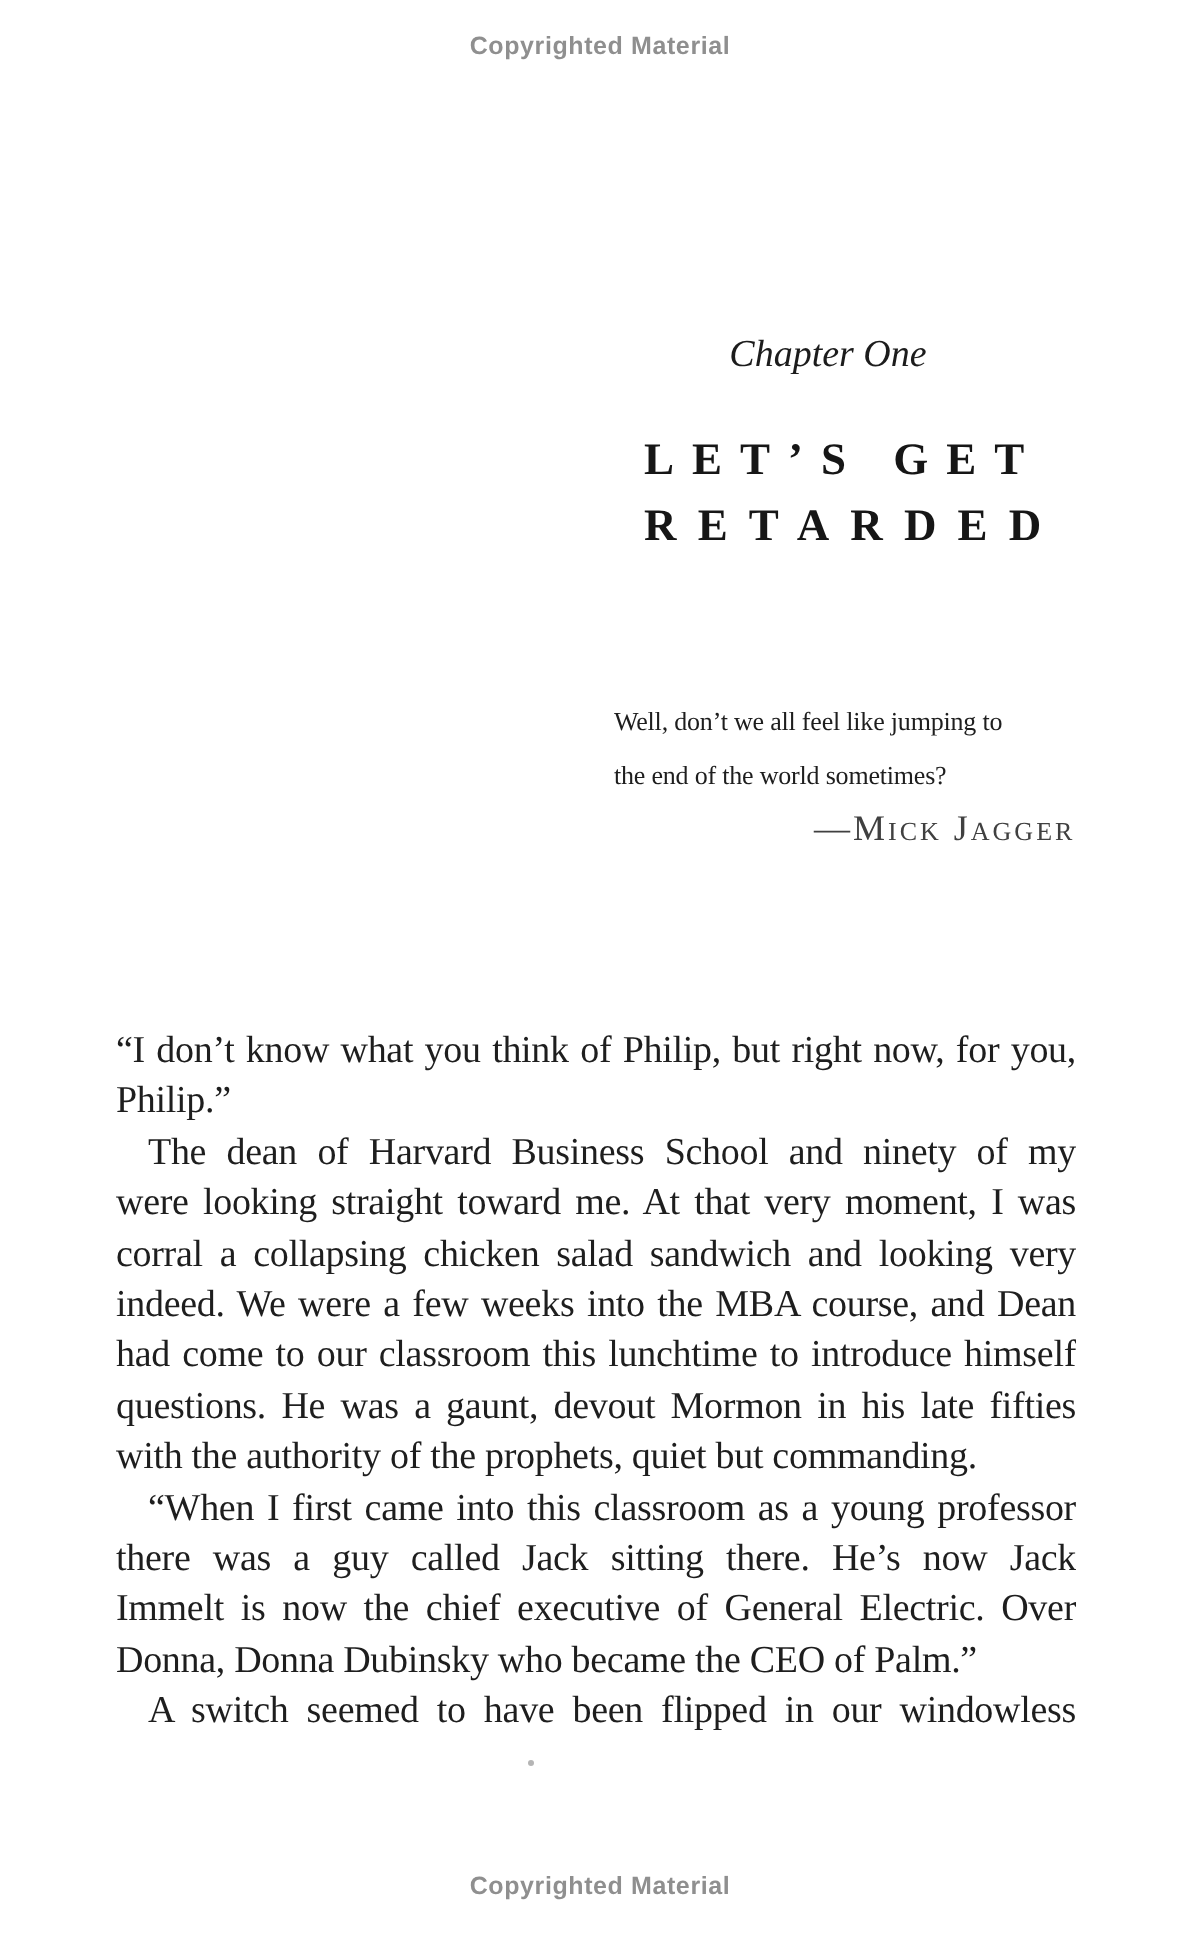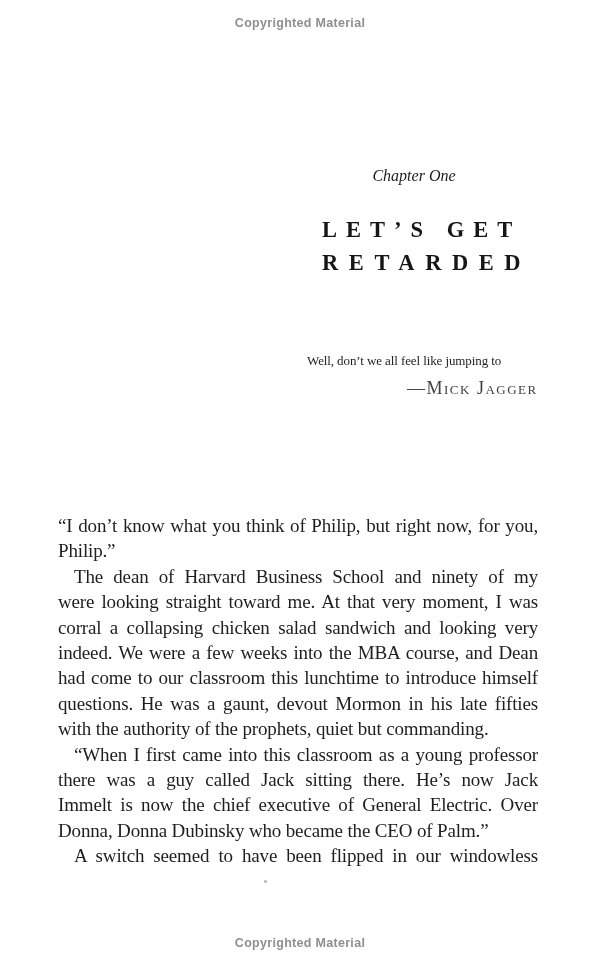--- a/index.html
+++ b/index.html
@@ -27,21 +27,21 @@
   .watermark.top { top: 16px; }
   .watermark.bottom { top: 936px; }
 
   .chapter-label {
     position: absolute;
     top: 168px;
     left: 322px;
     width: 184px;
     text-align: center;
     font-style: italic;
-    font-size: 16px;
+    font-size: 19px;
     line-height: 1;
     color: #1c1c1c;
   }
   .title-line {
     position: absolute;
     left: 322px;
     font-size: 22.5px;
     font-weight: 700;
     line-height: 1;
     color: #161616;
@@ -107,20 +107,21 @@
   <div class="watermark top">Copyrighted Material</div>
 
   <div class="chapter-label">Chapter One</div>
 
   <div class="title-line l1">LET’S GET</div>
 
   <div class="title-line l2">RETARDED</div>
 
   <div class="epigraph">
     <div class="eline">Well, don’t we all feel like jumping to</div>
+    <div class="eline">the end of the world sometimes?</div>
     <div class="attribution">—Mick Jagger</div>
   </div>
 
   <div class="body-text">
       <div class="bline">“I don’t know what you think of Philip, but right now, for you, he’s just</div>
       <div class="bline pend">Philip.”</div>
       <div class="bline indent">The dean of Harvard Business School and ninety of my classmates</div>
       <div class="bline">were looking straight toward me. At that very moment, I was trying to</div>
       <div class="bline">corral a collapsing chicken salad sandwich and looking very “just Philip”</div>
       <div class="bline">indeed. We were a few weeks into the MBA course, and Dean Kim Clark</div>

